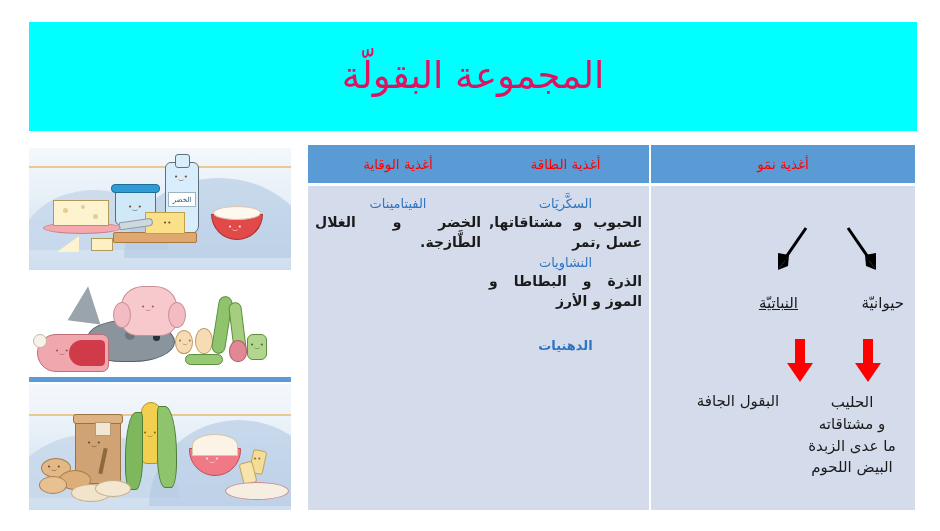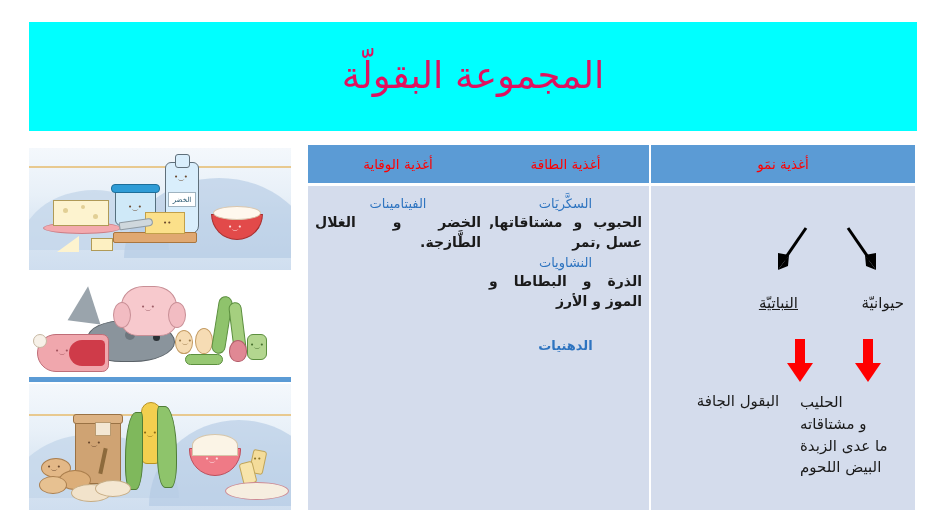--- a/index.html
+++ b/index.html
@@ -150,21 +150,21 @@
   #arrow-to-animal { top: 30px; right: 26px; }
 
   .arrow-red { position: absolute; }
   #arrow-red-plant  { top: 145px; right: 95px; }
   #arrow-red-animal { top: 145px; right: 27px; }
 
   #animal-list {
     position: absolute;
     top: 198px; right: 4px;
     width: 104px;
-    text-align: left;
+    text-align: center;
     font-size: 15px;
     line-height: 1.45;
     color: #1a1a1a;
   }
   #plant-list {
     position: absolute;
     top: 198px; right: 112px;
     width: 116px;
     text-align: center;
     font-size: 15px;

